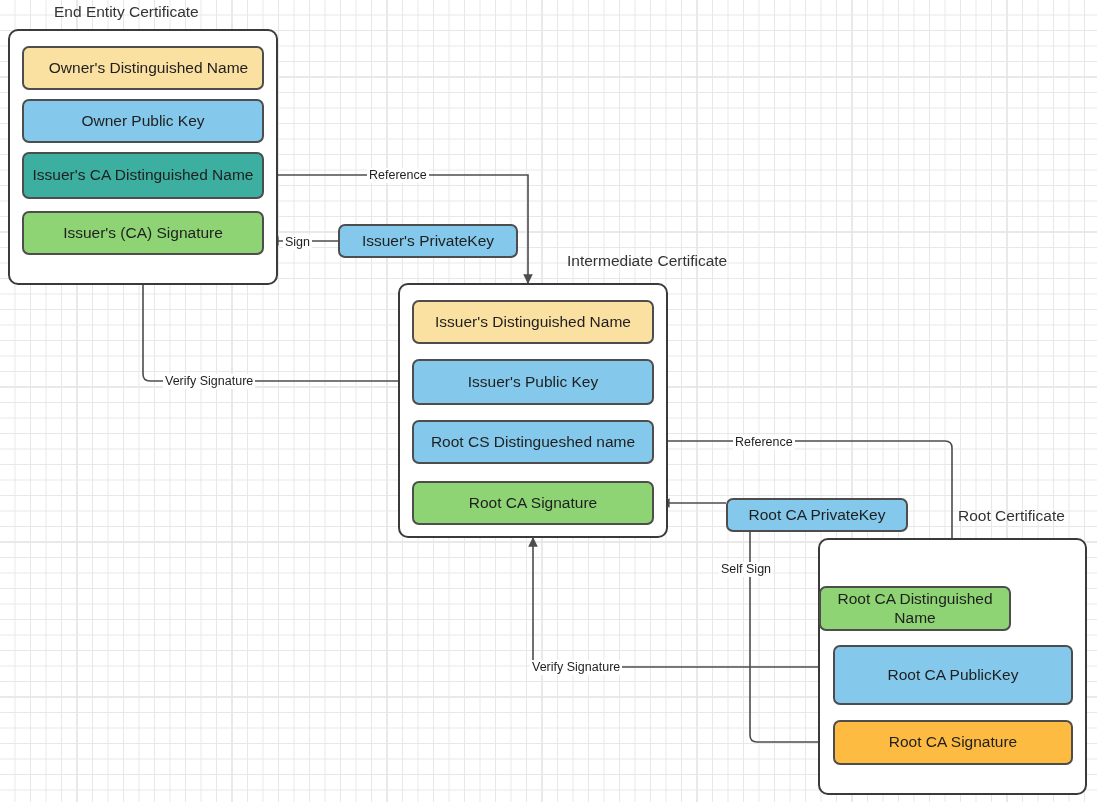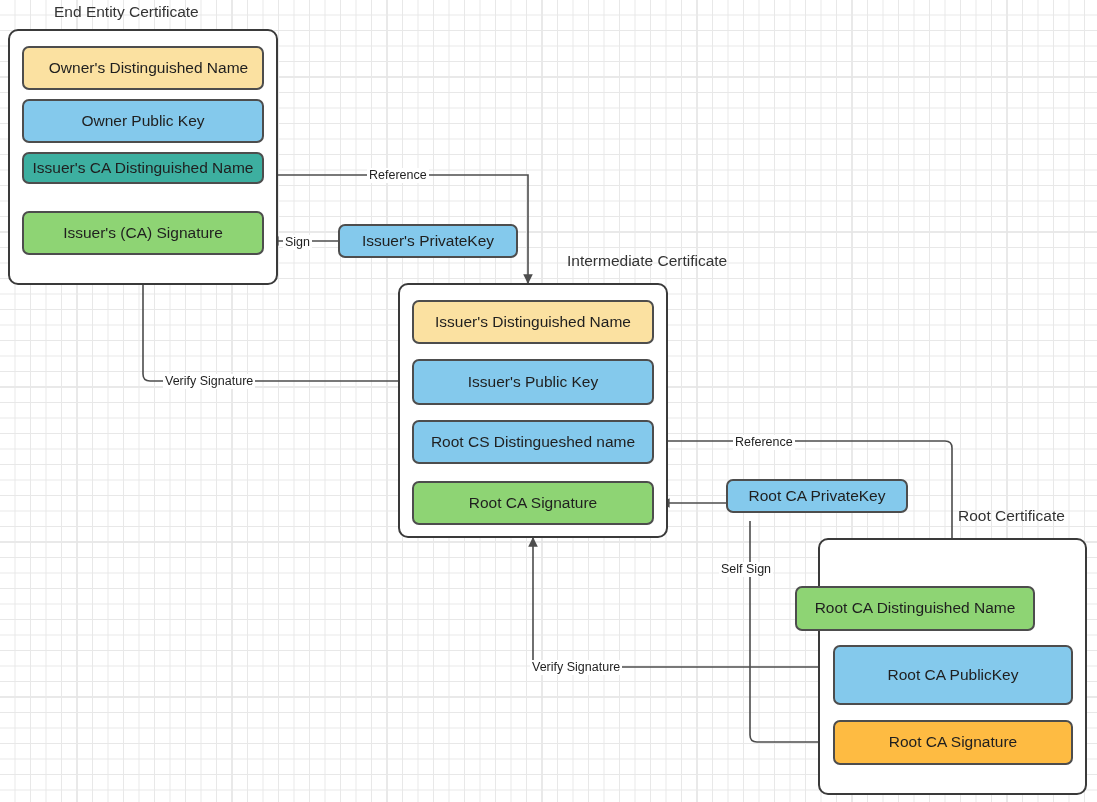--- a/index.html
+++ b/index.html
@@ -114,41 +114,41 @@
   <div class="group-label" style="left:567px; top:253px;">Intermediate Certificate</div>
 
   <div class="group-label" style="left:958px; top:508px;">Root Certificate</div>
 
   <div class="container-box" style="left:8px; top:29px; width:270px; height:256px;"></div>
 
   <div class="node n-yellow" style="left:22px; top:46px; width:242px; height:44px;padding-left:17px;">Owner's Distinguished Name</div>
 
   <div class="node n-blue" style="left:22px; top:99px; width:242px; height:44px;">Owner Public  Key</div>
 
-  <div class="node n-teal" style="left:22px; top:152px; width:242px; height:32px;">Issuer's CA Distinguished Name</div>
+  <div class="node n-teal" style="left:22px; top:152px; width:242px; height:47px;">Issuer's CA Distinguished Name</div>
 
   <div class="node n-green" style="left:22px; top:211px; width:242px; height:44px;">Issuer's (CA) Signature</div>
 
   <div class="node n-blue" style="left:338px; top:224px; width:180px; height:34px;">Issuer's PrivateKey</div>
 
   <div class="container-box" style="left:398px; top:283px; width:270px; height:255px;"></div>
 
   <div class="node n-yellow" style="left:412px; top:300px; width:242px; height:44px;">Issuer's Distinguished Name</div>
 
   <div class="node n-blue" style="left:412px; top:359px; width:242px; height:46px;">Issuer's Public  Key</div>
 
   <div class="node n-blue" style="left:412px; top:420px; width:242px; height:44px;">Root CS Distingueshed name</div>
 
   <div class="node n-green" style="left:412px; top:481px; width:242px; height:44px;">Root CA Signature</div>
 
-  <div class="node n-blue" style="left:726px; top:479px; width:182px; height:34px;">Root CA PrivateKey</div>
+  <div class="node n-blue" style="left:726px; top:498px; width:182px; height:34px;">Root CA PrivateKey</div>
 
   <div class="container-box" style="left:818px; top:538px; width:269px; height:257px;"></div>
 
-  <div class="node n-green" style="left:795px; top:586px; width:240px; height:45px;">Root CA Distinguished Name</div>
+  <div class="node n-green" style="left:819px; top:586px; width:192px; height:45px;">Root CA Distinguished Name</div>
 
   <div class="node n-blue" style="left:833px; top:645px; width:240px; height:60px;">Root CA PublicKey</div>
 
   <div class="node n-orange" style="left:833px; top:720px; width:240px; height:45px;">Root CA Signature</div>
 
   <div class="edge-label" style="left:367px; top:168px;">Reference</div>
 
   <div class="edge-label" style="left:283px; top:235px;">Sign</div>
 
   <div class="edge-label" style="left:163px; top:374px;">Verify Signature</div>

